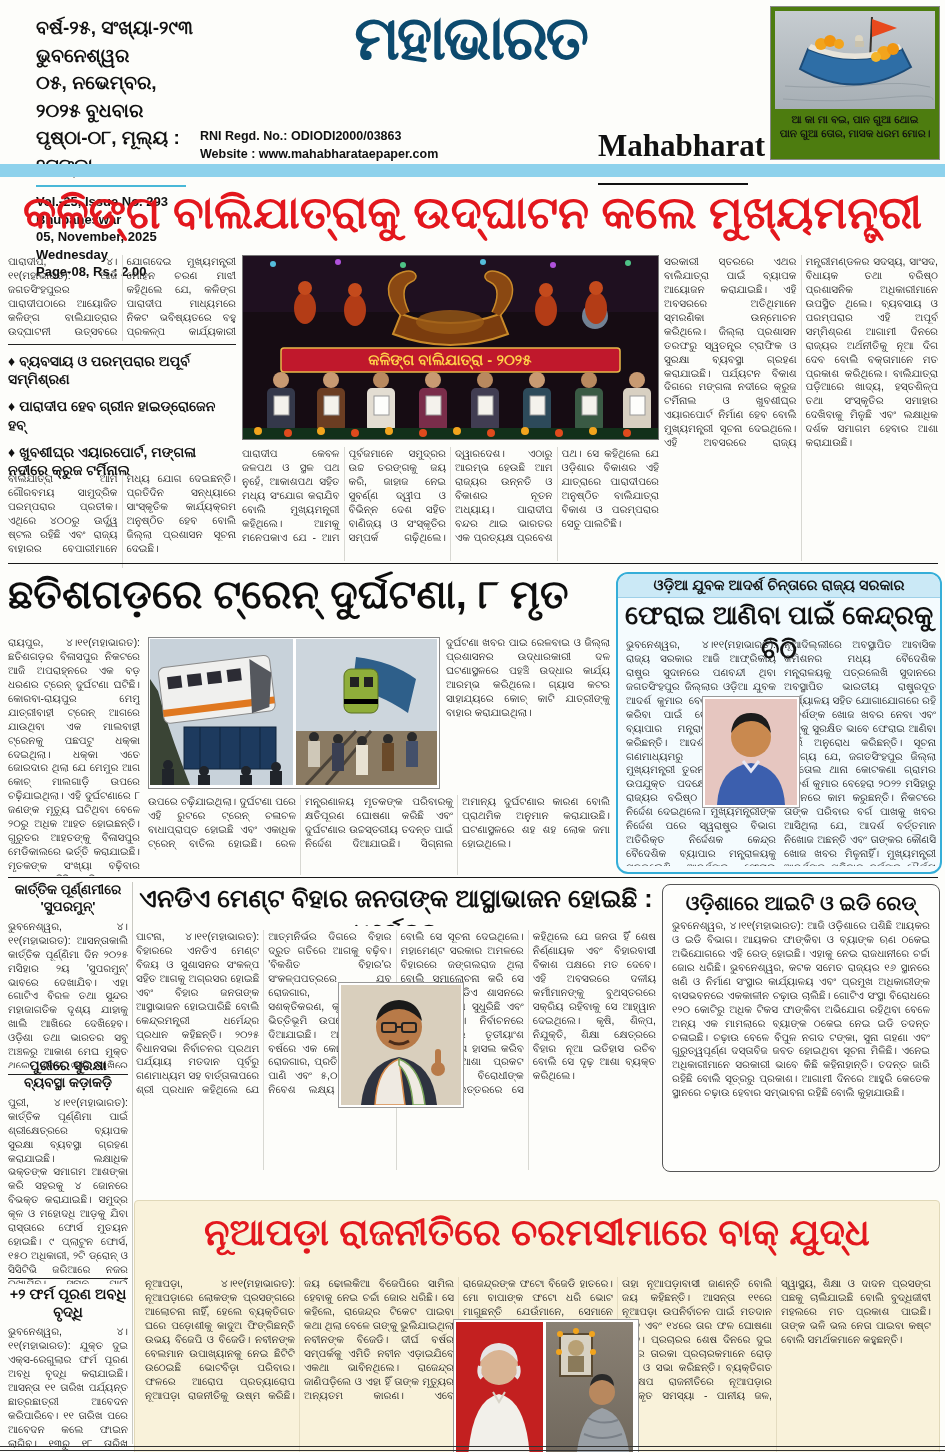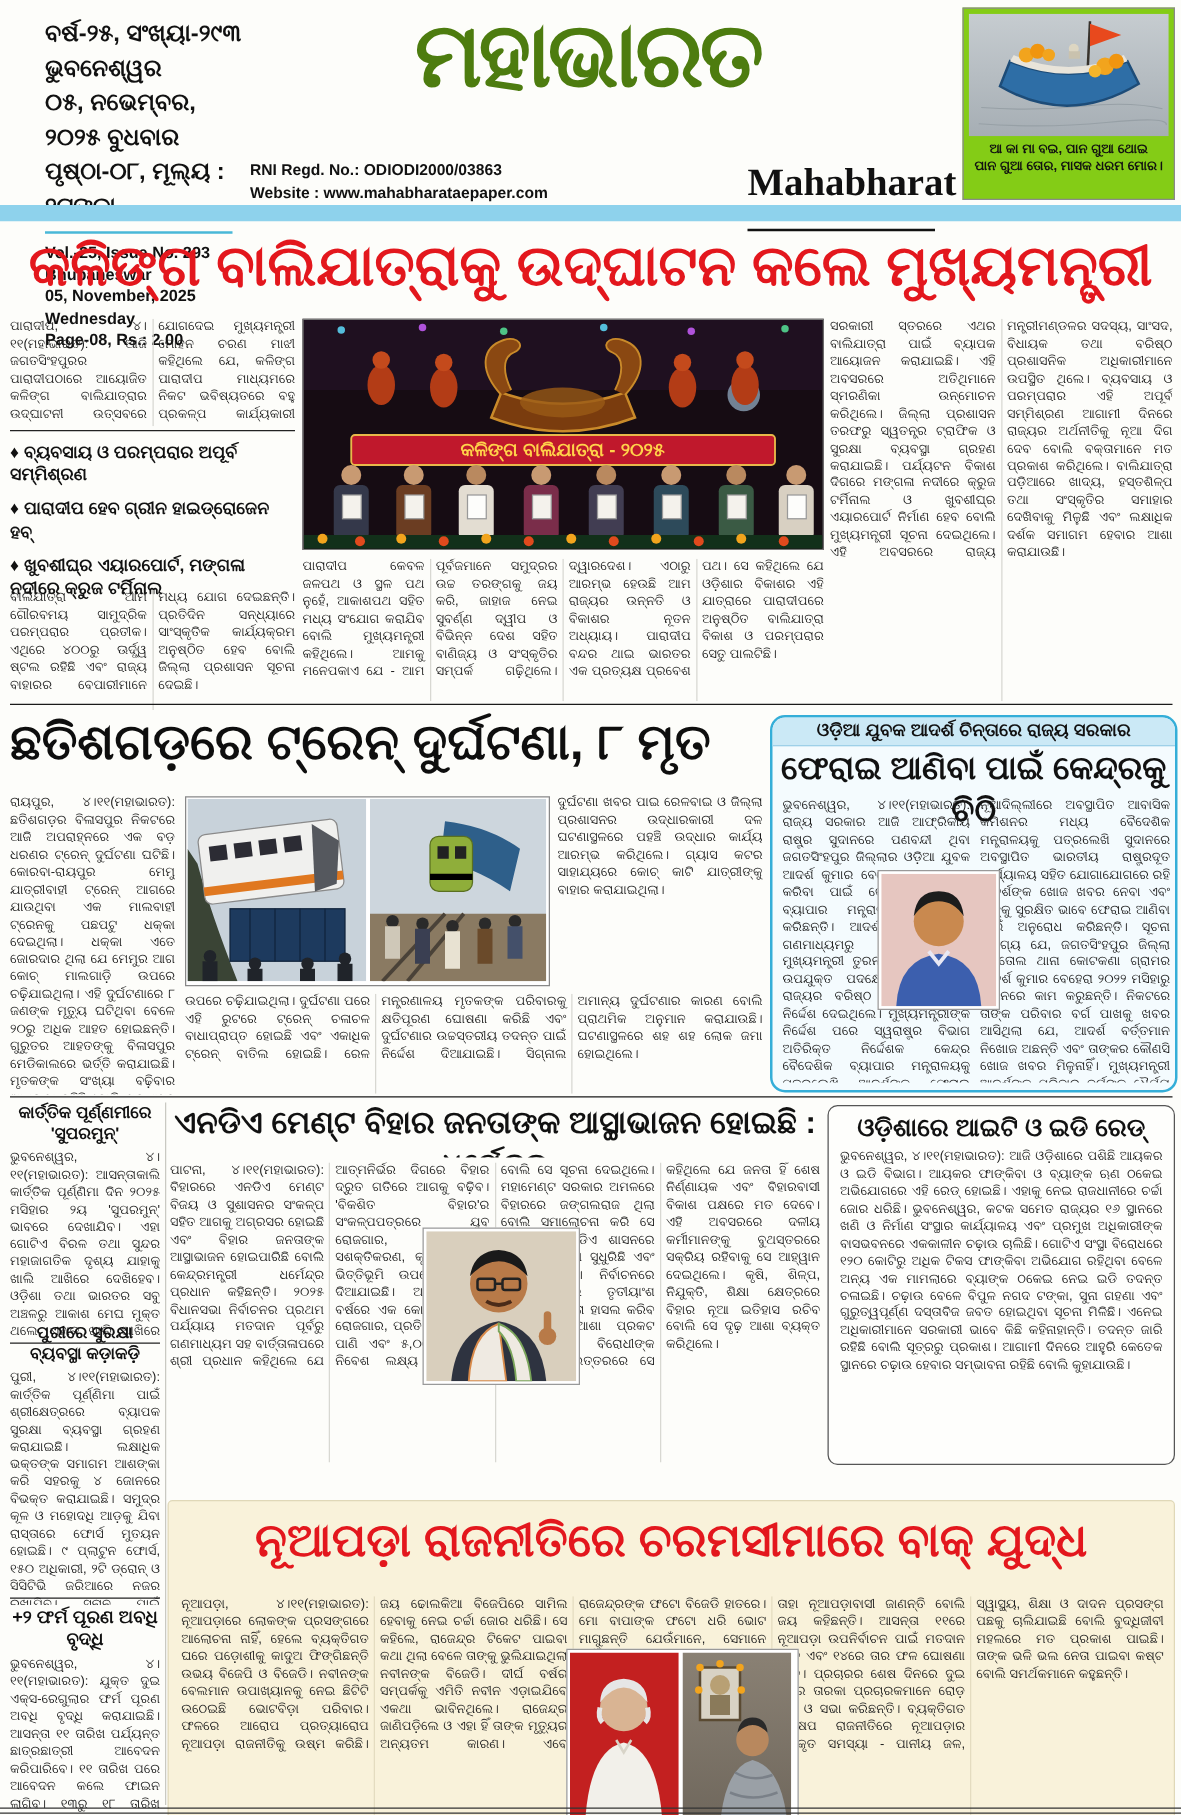--- a/index.html
+++ b/index.html
@@ -34,30 +34,30 @@
     </div>
     <div style="height:2px;background:#49b8d8;margin:6px 0 6px 0;width:150px;"></div>
     <div style="font-size:13px;font-weight:700;line-height:1.35;">
       <div>Vol.-25, Issue No. 293</div>
       <div>Bhubaneswar</div>
       <div>05, November, 2025 Wednesday</div>
       <div>Page-08, Rs.: 2.00</div>
     </div>
   </div>
 
-  <div class="abs odia" style="left:190px;top:0px;width:560px;height:125px;text-align:center;font-size:72px;font-weight:900;letter-spacing:-3px;color:#4d7c0f;overflow:hidden;line-height:1.25;">ମହାଭାରତ</div>
+  <div class="abs odia" style="left:190px;top:0px;width:560px;height:125px;text-align:center;font-size:61px;font-weight:900;letter-spacing:-3px;color:#0c4a6e;overflow:hidden;line-height:1.25;">ମହାଭାରତ</div>
 
   <div class="abs" style="left:200px;top:128px;width:400px;font-size:12.5px;font-weight:700;line-height:1.4;">
     <div>RNI Regd. No.: ODIODI2000/03863</div>
     <div>Website : www.mahabharataepaper.com</div>
   </div>
 
   <div class="abs" style="left:598px;top:128px;width:150px;text-align:center;font-family:'Liberation Serif',serif;font-size:31px;font-weight:700;border-bottom:2px solid #111;padding-bottom:19px;">Mahabharat</div>
 
-  <div class="abs" style="left:770px;top:6px;width:170px;height:154px;border:1.5px solid #8a8a8a;background:#84cc16;box-sizing:border-box;padding:4px;">
+  <div class="abs" style="left:770px;top:6px;width:170px;height:154px;border:1.5px solid #8a8a8a;background:#4d7c0f;box-sizing:border-box;padding:4px;">
     <svg width="160" height="98" viewBox="0 0 160 98">
       <defs>
           <linearGradient id="wg" x1="0" y1="0" x2="0" y2="1">
         <stop offset="0" stop-color="#c6ccd0"></stop>
             <stop offset="1" stop-color="#a6aeb4"></stop>
           </linearGradient>
         </defs>
       <rect width="160" height="98" fill="url(#wg)"></rect>
       <path d="M10,75 Q50,78 90,74 T155,76" stroke="#97a0a6" stroke-width="1" fill="none"></path>
       <path d="M8,88 Q60,92 110,87 T158,89" stroke="#97a0a6" stroke-width="1" fill="none"></path>

